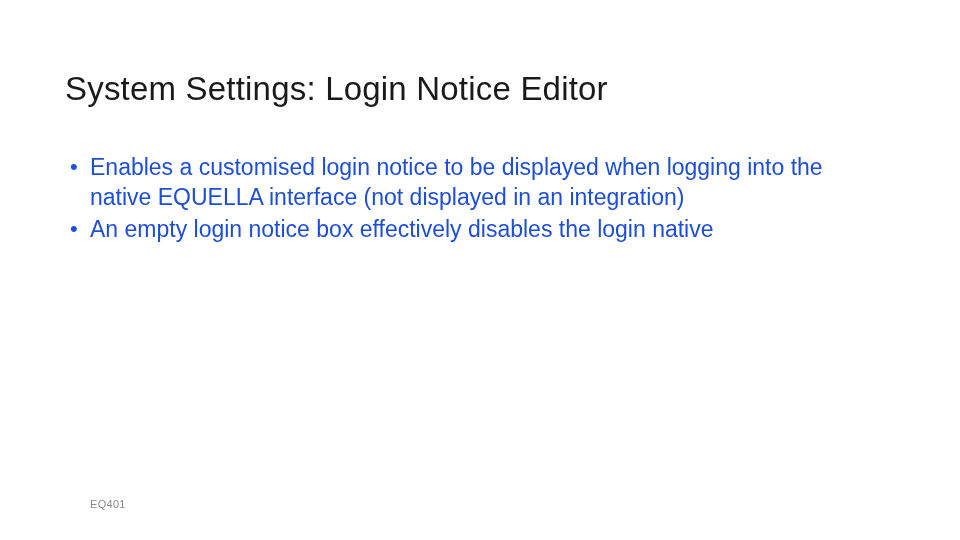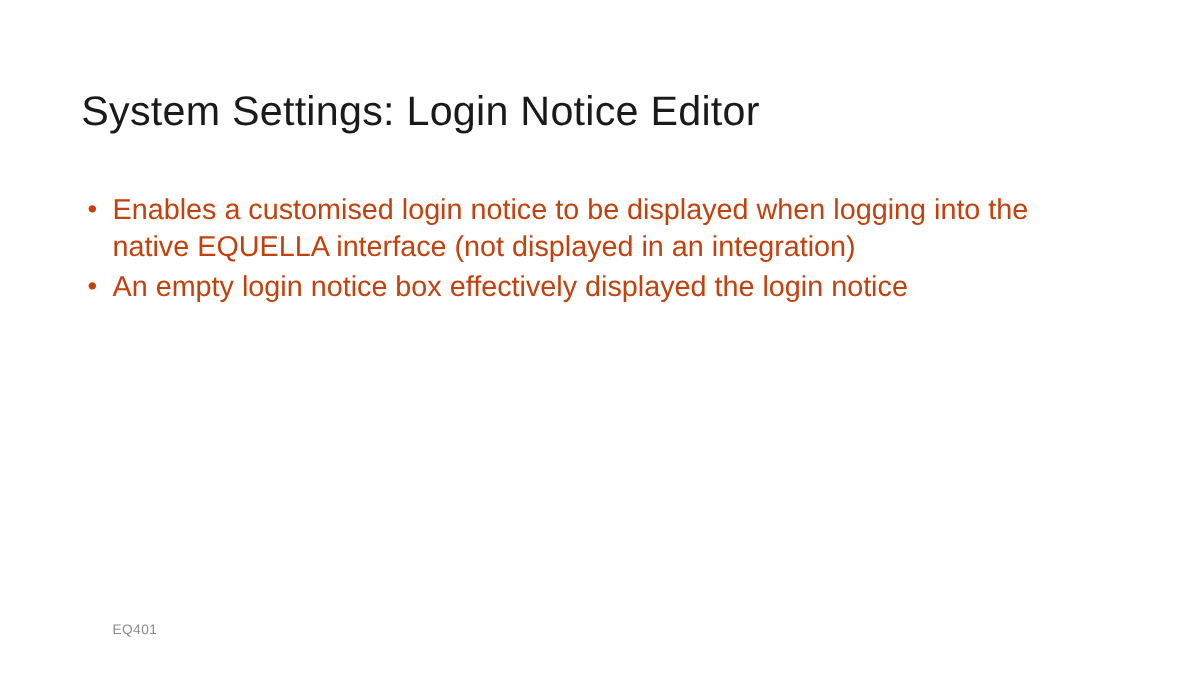--- a/index.html
+++ b/index.html
@@ -33,21 +33,21 @@
       padding-left: 0;
     }
     .bullet-list {
       list-style: none;
       padding-left: 0;
     }
     .bullet-item {
       font-size: 23px;
       font-weight: 400;
       line-height: 1.3;
-      color: #c2410c;
+      color: #1d4ed8;
       position: relative;
       padding-left: 25px;
       margin-bottom: 2px;
       font-family: "Segoe UI", "Helvetica Neue", Arial, sans-serif;
     }
     .bullet-item::before {
       content: "•";
       position: absolute;
       left: 5px;
       top: 0;
@@ -64,17 +64,17 @@
     }
   </style>
 </head>
 <body>
 
 <div class="slide">
   <h1 class="title">System Settings: Login Notice Editor</h1>
   <div class="content">
     <ul class="bullet-list">
       <li class="bullet-item">Enables a customised login notice to be displayed when logging into the native EQUELLA interface (not displayed in an integration)</li>
-      <li class="bullet-item">An empty login notice box effectively displayed the login notice</li>
+      <li class="bullet-item">An empty login notice box effectively disables the login native</li>
     </ul>
   </div>
   <div class="footer">EQ401</div>
 </div>
 
 </body></html>

